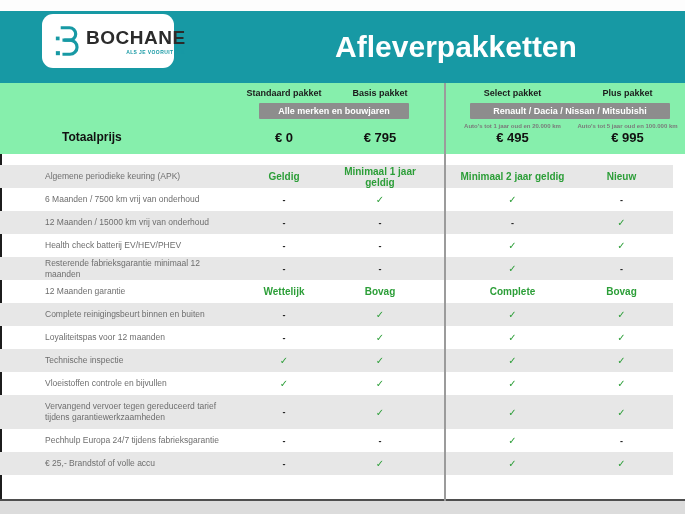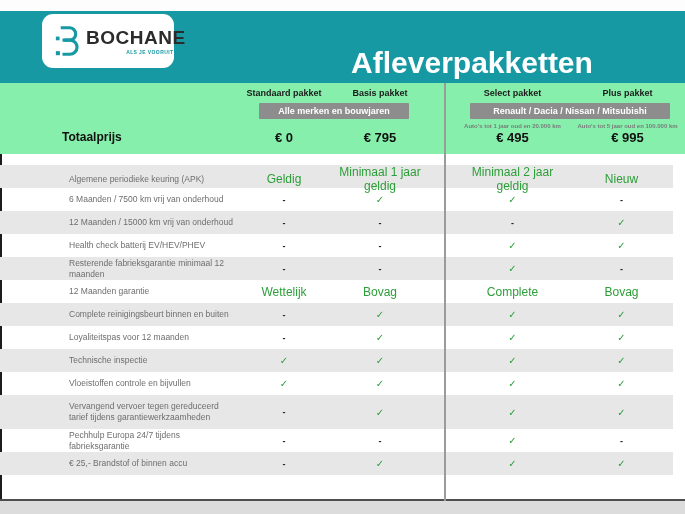--- a/index.html
+++ b/index.html
@@ -15,21 +15,21 @@
     position:absolute; left:42px; top:3px; width:132px; height:54px;
     background:#ffffff; border-radius:11px; display:flex; align-items:center;
     padding:12px 9px; box-sizing:border-box;
   }
   .logo-icon svg { display:block; }
   .logo-text { margin-left:5px; }
   .logo-name { font-size:19px; font-weight:bold; color:#2b2b2b; letter-spacing:.5px; line-height:1; }
   .logo-tag  { font-size:5px; font-weight:bold; color:#1799A4; text-align:right; margin-top:2px; letter-spacing:.4px; }
   .title {
     position:absolute; left:456px; top:36px; transform:translate(-50%,-50%);
-    margin:16px; font-size:30px; font-weight:bold; color:#ffffff; white-space:nowrap;text-align:right;
+    margin:0; font-size:30px; font-weight:bold; color:#ffffff; white-space:nowrap;text-align:right;
   }
 
   
   .head-zone { position:relative; height:71px; background:#86efac; }
   .hgrid {
     position:absolute; left:0; width:685px; display:grid;
     grid-template-columns:238px 92px 100px 25px 115px 115px;
   }
   .cols  { top:5px; }
   .hcell { text-align:center; font-size:9px; font-weight:bold; color:#1b1b1b; }
@@ -48,25 +48,25 @@
 
   
   .gap { height:11px; background:#ffffff; box-shadow:inset 2px 0 0 #1c1c1c; }
   .frow {
     width:673px; height:23px; display:grid; align-items:center;
     grid-template-columns:238px 92px 100px 25px 115px 103px;
   }
   .frow.alt   { background:#E7E7E7; }
   .frow.plain { box-shadow:inset 2px 0 0 #1c1c1c; }
   .frow.tall  { height:34px; }
-  .flabel { padding-left:69px; font-size:8.5px; color:#6e6e6e; line-height:11px; max-width:190px; }
+  .flabel { padding-left:45px; font-size:8.5px; color:#6e6e6e; line-height:11px; max-width:190px; }
   .fcell  { text-align:center; }
   .fcell.check { color:#2C9E38; font-size:10px; }
   .fcell.dash  { color:#222222; font-size:9px; font-weight:bold; }
-  .fcell.gtext { color:#2C9E38; font-size:12px; font-weight:normal; }
+  .fcell.gtext { color:#2C9E38; font-size:10px; font-weight:bold; }
 
   .bottom-white { height:24px; background:#ffffff; box-shadow:inset 2px 0 0 #1c1c1c; }
   .bottom-line  { height:2px; background:#4E4E4E; }
   .footer-strip { height:13px; background:#DCDCDC; }
 
   .divider {
     position:absolute; left:444px; top:83px; width:2px; height:418px;
     background:#9B9B9B; z-index:5;
   }
 </style>
@@ -218,21 +218,21 @@
     </div>
     <div class="frow plain">
       <div class="flabel">Pechhulp Europa 24/7 tijdens fabrieksgarantie</div>
       <div class="fcell dash">-</div>
       <div class="fcell dash">-</div>
       <div></div>
       <div class="fcell check">✓</div>
       <div class="fcell dash">-</div>
     </div>
     <div class="frow alt">
-      <div class="flabel">€ 25,- Brandstof of  binnen accu</div>
+      <div class="flabel">€ 25,- Brandstof of  volle accu</div>
       <div class="fcell dash">-</div>
       <div class="fcell check">✓</div>
       <div></div>
       <div class="fcell check">✓</div>
       <div class="fcell check">✓</div>
     </div>
   </div>
 
 <div class="bottom-white"></div>
 <div class="bottom-line"></div>

